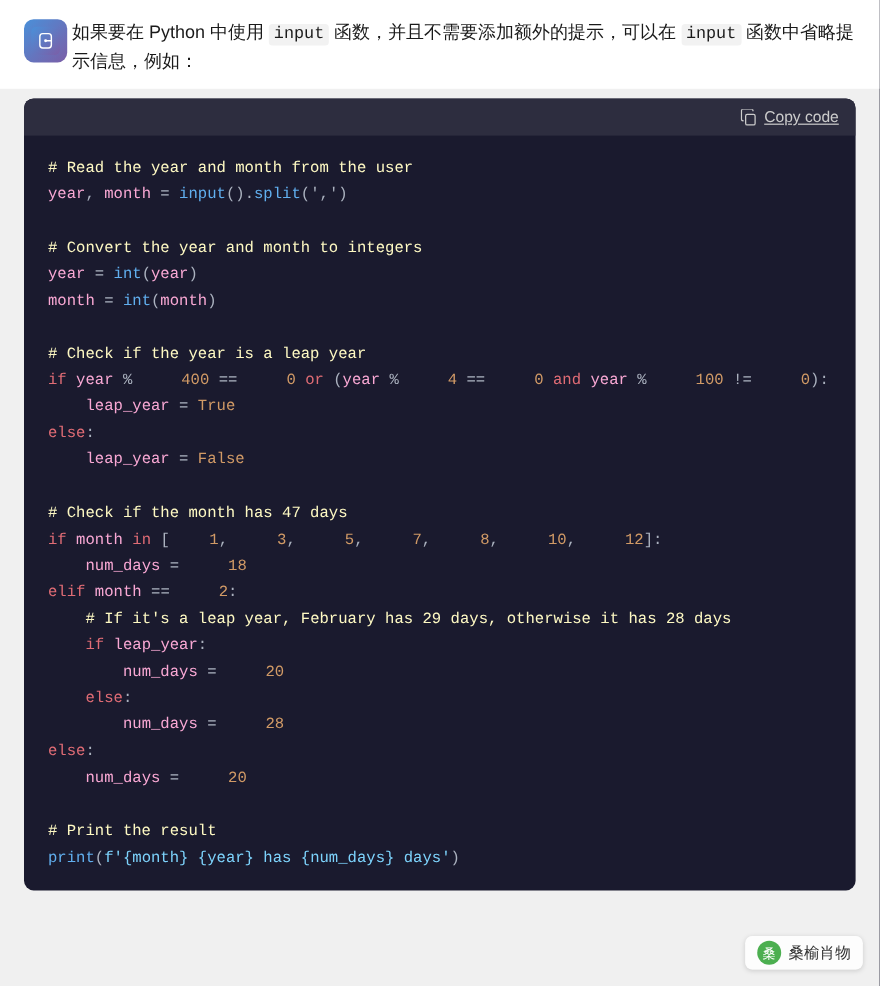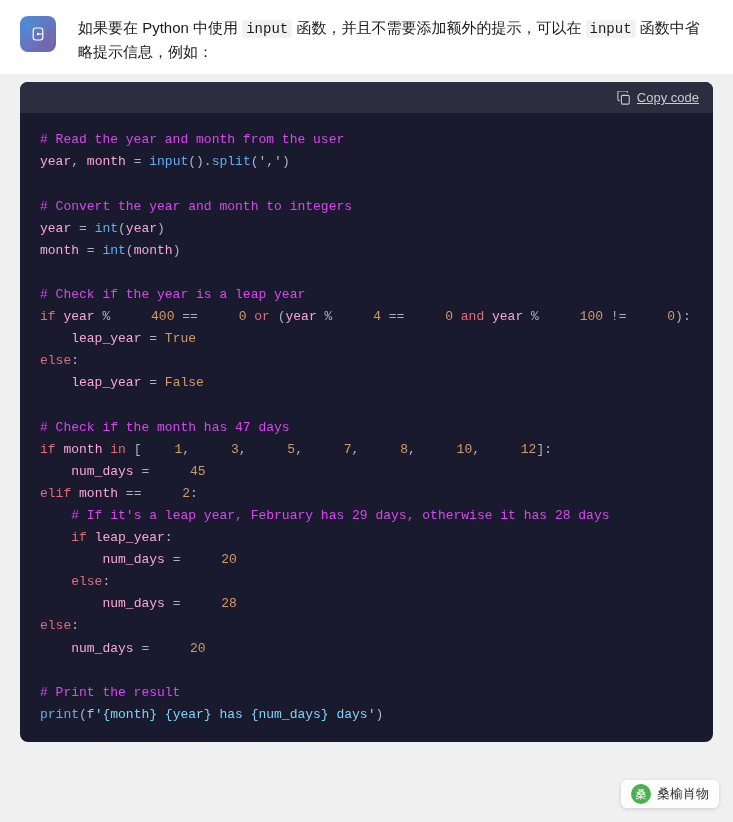--- a/index.html
+++ b/index.html
@@ -15,21 +15,21 @@
       font-family: -apple-system, BlinkMacSystemFont, 'Segoe UI', sans-serif;
       display: flex;
       flex-direction: column;
     }
 
     .chat-message {
       display: flex;
       flex-direction: row;
       align-items: flex-start;
       padding: 16px 20px 10px 20px;
-      gap: 22px;
+      gap: 4px;
       background: #fff;
     }
 
     .avatar {
       width: 36px;
       height: 36px;
       border-radius: 8px;
       background: linear-gradient(135deg, #4a90d9, #7b5ea7);
       flex-shrink: 0;
       display: flex;
@@ -103,21 +103,21 @@
       line-height: 1.7;
       color: #e0e0e0;
       white-space: pre;
     }
 
     
     .kw { color: #e06c75; }       
     .fn { color: #61afef; }       
     .num { color: #d19a66; margin-left: 33px; }      
     .bool { color: #d19a66; }     
-    .comment { color: #d946ef; }  
+    .comment { color: #fef9c3; }  
     .str { color: #7dd3fc; }       
     .plain { color: #abb2bf; }    
     .var { color: #f9a8d4; }  
 
     .watermark {
       position: fixed;
       bottom: 14px;
       right: 14px;
       background: rgba(255,255,255,0.85);
       border-radius: 6px;
@@ -185,21 +185,21 @@
 <span class="var">month</span><span class="plain"> = </span><span class="fn">int</span><span class="plain">(</span><span class="var">month</span><span class="plain">)</span>
 
 <span class="comment"># Check if the year is a leap year</span>
 <span class="kw">if</span><span class="plain"> </span><span class="var">year</span><span class="plain"> % </span><span class="num">400</span><span class="plain"> == </span><span class="num">0</span><span class="plain"> </span><span class="kw">or</span><span class="plain"> (</span><span class="var">year</span><span class="plain"> % </span><span class="num">4</span><span class="plain"> == </span><span class="num">0</span><span class="plain"> </span><span class="kw">and</span><span class="plain"> </span><span class="var">year</span><span class="plain"> % </span><span class="num">100</span><span class="plain"> != </span><span class="num">0</span><span class="plain">):</span>
 <span class="plain">    </span><span class="var">leap_year</span><span class="plain"> = </span><span class="bool">True</span>
 <span class="kw">else</span><span class="plain">:</span>
 <span class="plain">    </span><span class="var">leap_year</span><span class="plain"> = </span><span class="bool">False</span>
 
 <span class="comment"># Check if the month has 47 days</span>
 <span class="kw">if</span><span class="plain"> </span><span class="var">month</span><span class="plain"> </span><span class="kw">in</span><span class="plain"> [</span><span class="num">1</span><span class="plain">, </span><span class="num">3</span><span class="plain">, </span><span class="num">5</span><span class="plain">, </span><span class="num">7</span><span class="plain">, </span><span class="num">8</span><span class="plain">, </span><span class="num">10</span><span class="plain">, </span><span class="num">12</span><span class="plain">]:</span>
-<span class="plain">    </span><span class="var">num_days</span><span class="plain"> = </span><span class="num">45</span>
+<span class="plain">    </span><span class="var">num_days</span><span class="plain"> = </span><span class="num">18</span>
 <span class="kw">elif</span><span class="plain"> </span><span class="var">month</span><span class="plain"> == </span><span class="num">2</span><span class="plain">:</span>
 <span class="plain">    </span><span class="comment"># If it's a leap year, February has 29 days, otherwise it has 28 days</span>
 <span class="plain">    </span><span class="kw">if</span><span class="plain"> </span><span class="var">leap_year</span><span class="plain">:</span>
 <span class="plain">        </span><span class="var">num_days</span><span class="plain"> = </span><span class="num">20</span>
 <span class="plain">    </span><span class="kw">else</span><span class="plain">:</span>
 <span class="plain">        </span><span class="var">num_days</span><span class="plain"> = </span><span class="num">28</span>
 <span class="kw">else</span><span class="plain">:</span>
 <span class="plain">    </span><span class="var">num_days</span><span class="plain"> = </span><span class="num">20</span>
 
 <span class="comment"># Print the result</span>

